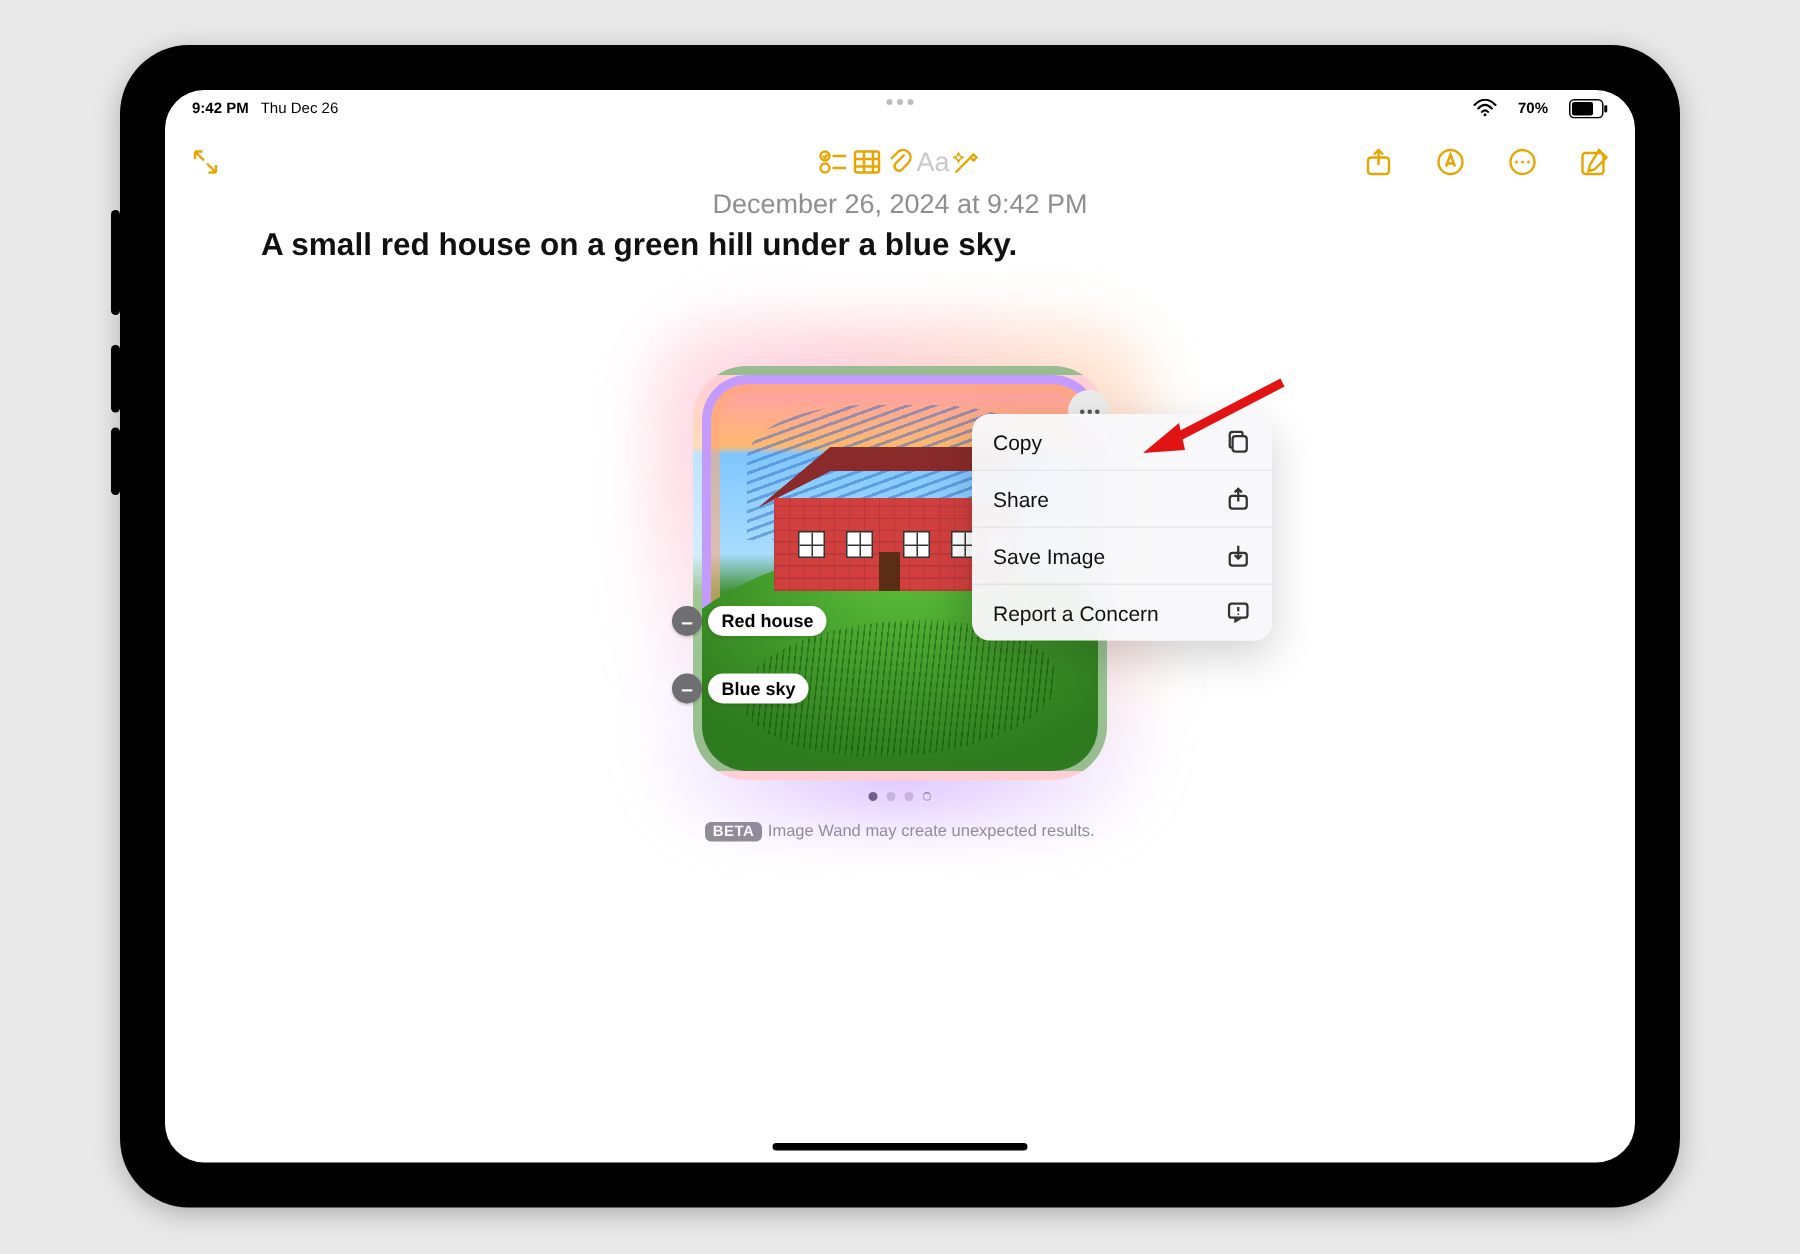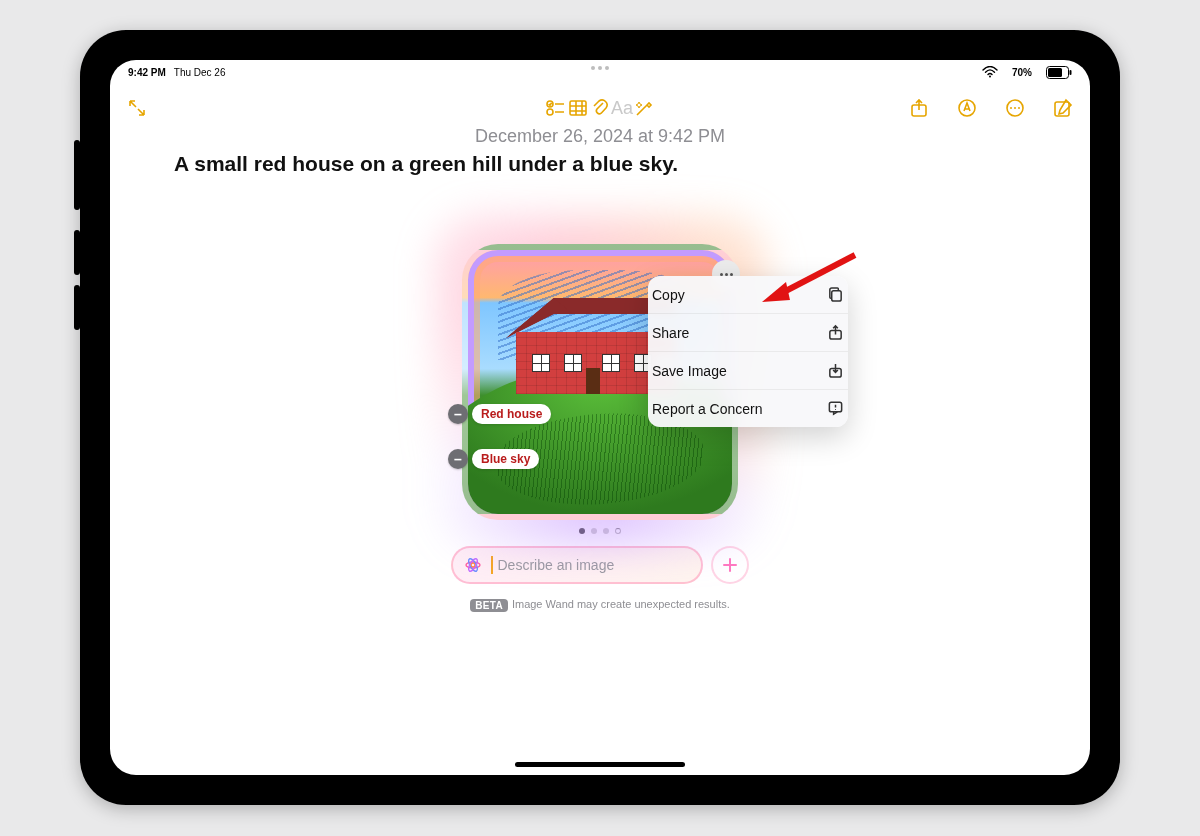--- a/index.html
+++ b/index.html
@@ -98,21 +98,21 @@
   .house-roof { position:absolute; top:0; left:0; right:0; height:40px; background:#8a2a2a; clip-path: polygon(0 100%, 28% 0, 100% 0, 100% 40%, 28% 40%); }
   .house-roof::before{content:"";position:absolute;left:0;top:0;width:56%;height:100%;background:#8a2a2a;clip-path:polygon(0 100%,50% 0,100% 100%);}
   .window { position:absolute; width:18px; height:18px; background:#fff; border:1px solid #333; }
   .window::after{content:"";position:absolute;left:50%;top:0;bottom:0;width:1px;background:#333;}
   .window::before{content:"";position:absolute;top:50%;left:0;right:0;height:1px;background:#333;}
   .w1{left:26px;bottom:22px}.w2{left:58px;bottom:22px}.w3{left:96px;bottom:22px}.w4{left:128px;bottom:22px}.w5{left:150px;bottom:22px}
   .door{position:absolute;left:80px;bottom:0;width:14px;height:26px;background:#5a2d14;}
 
   .tag { position:absolute; display:flex; align-items:center; gap:4px; z-index:3; }
   .tag .remove { width:20px;height:20px;border-radius:50%;background:#6e6e73;color:#fff;display:flex;align-items:center;justify-content:center;font-size:14px;line-height:1;cursor:pointer;box-shadow:0 1px 2px rgba(0,0,0,.2);font-weight:700;}
-  .tag .label { background:#fff;border-radius:12px;padding:3px 9px;font-size:12px;font-weight:700;color:#b91c1c;box-shadow:0 1px 3px rgba(0,0,0,.15);}
+  .tag .label { background:#fff;border-radius:12px;padding:3px 9px;font-size:12px;font-weight:700;color:#000000;box-shadow:0 1px 3px rgba(0,0,0,.15);}
   .tag1{ left:-14px; top:160px;} .tag2{ left:-14px; top:205px;}
 
   .page-dots{ margin-top:8px; display:flex; justify-content:center; gap:6px;}
   .page-dots span{width:6px;height:6px;border-radius:50%;background:#d0d0d0;}
   .page-dots span.active{background:#555;}
   .page-dots span.spin{border:1px solid #bbb;background:transparent;border-top-color:#888;}
 
   .describe-row{ margin-top:12px; display:flex; gap:8px; justify-content:center; align-items:center; }
   .describe-input{
     width:252px; height:38px; border-radius:20px;
@@ -132,21 +132,21 @@
   
   .ctx-menu{
     position:absolute; top:58px; right:-88px; width:200px;
     background:rgba(248,248,250,.96);
     border-radius:12px;
     box-shadow:0 10px 30px rgba(0,0,0,.18);
     overflow:hidden;
     z-index:10;
     backdrop-filter:blur(6px);
   }
-  .ctx-item{ display:flex; justify-content:space-between; align-items:center; padding:10px 4px; font-size:14px; color:#111; border-bottom:1px solid rgba(0,0,0,.06); cursor:pointer;}
+  .ctx-item{ display:flex; justify-content:space-between; align-items:center; padding:10px 14px; font-size:14px; color:#111; border-bottom:1px solid rgba(0,0,0,.06); cursor:pointer;}
   .ctx-item:last-child{border-bottom:none;gap:24px;}
   .ctx-item svg{stroke:#333;fill:none;stroke-width:1.6;width:17px;height:17px;}
 
   
   .annot-arrow{ position:absolute; top:190px; right:230px; z-index:20; }
   .annot-arrow svg{display:block;}
 
   
   .kbd-pill{
     position:absolute; right:18px; bottom:24px;
@@ -341,42 +341,20 @@
         </div>
       </div>
 
       <div class="page-dots">
         <span class="active"></span>
           <span></span>
           <span></span>
           <span class="spin"></span>
       </div>
 
-      <div class="describe-row">
-        <div class="describe-input">
-          <span class="flower-icon">
-            <svg width="20" height="20" viewBox="0 0 20 20">
-                <g fill="none" stroke-width="1.4">
-                  <circle cx="10" cy="10" r="2" stroke="#ff8a3c"></circle>
-                  <ellipse cx="10" cy="10" rx="7" ry="3" stroke="#ff5ea0"></ellipse>
-                  <ellipse cx="10" cy="10" rx="7" ry="3" transform="rotate(60 10 10)" stroke="#6a8dff"></ellipse>
-                  <ellipse cx="10" cy="10" rx="7" ry="3" transform="rotate(120 10 10)" stroke="#c06aff"></ellipse>
-                </g>
-              </svg>
-          </span>
-          <span class="cursor"></span>
-          <span>Describe an image</span>
-        </div>
-        <div class="add-btn">
-          <svg width="18" height="18" viewBox="0 0 18 18" fill="none" stroke-width="2" stroke-linecap="round">
-              <line x1="9" y1="3" x2="9" y2="15"></line>
-              <line x1="3" y1="9" x2="15" y2="9"></line>
-            </svg>
-        </div>
-      </div>
 
       <div class="beta-row">
         <span class="beta-badge">BETA</span><span>Image Wand may create unexpected results.</span>
       </div>
 
     </div>
 
 
     <div class="home-indicator"></div>
 

